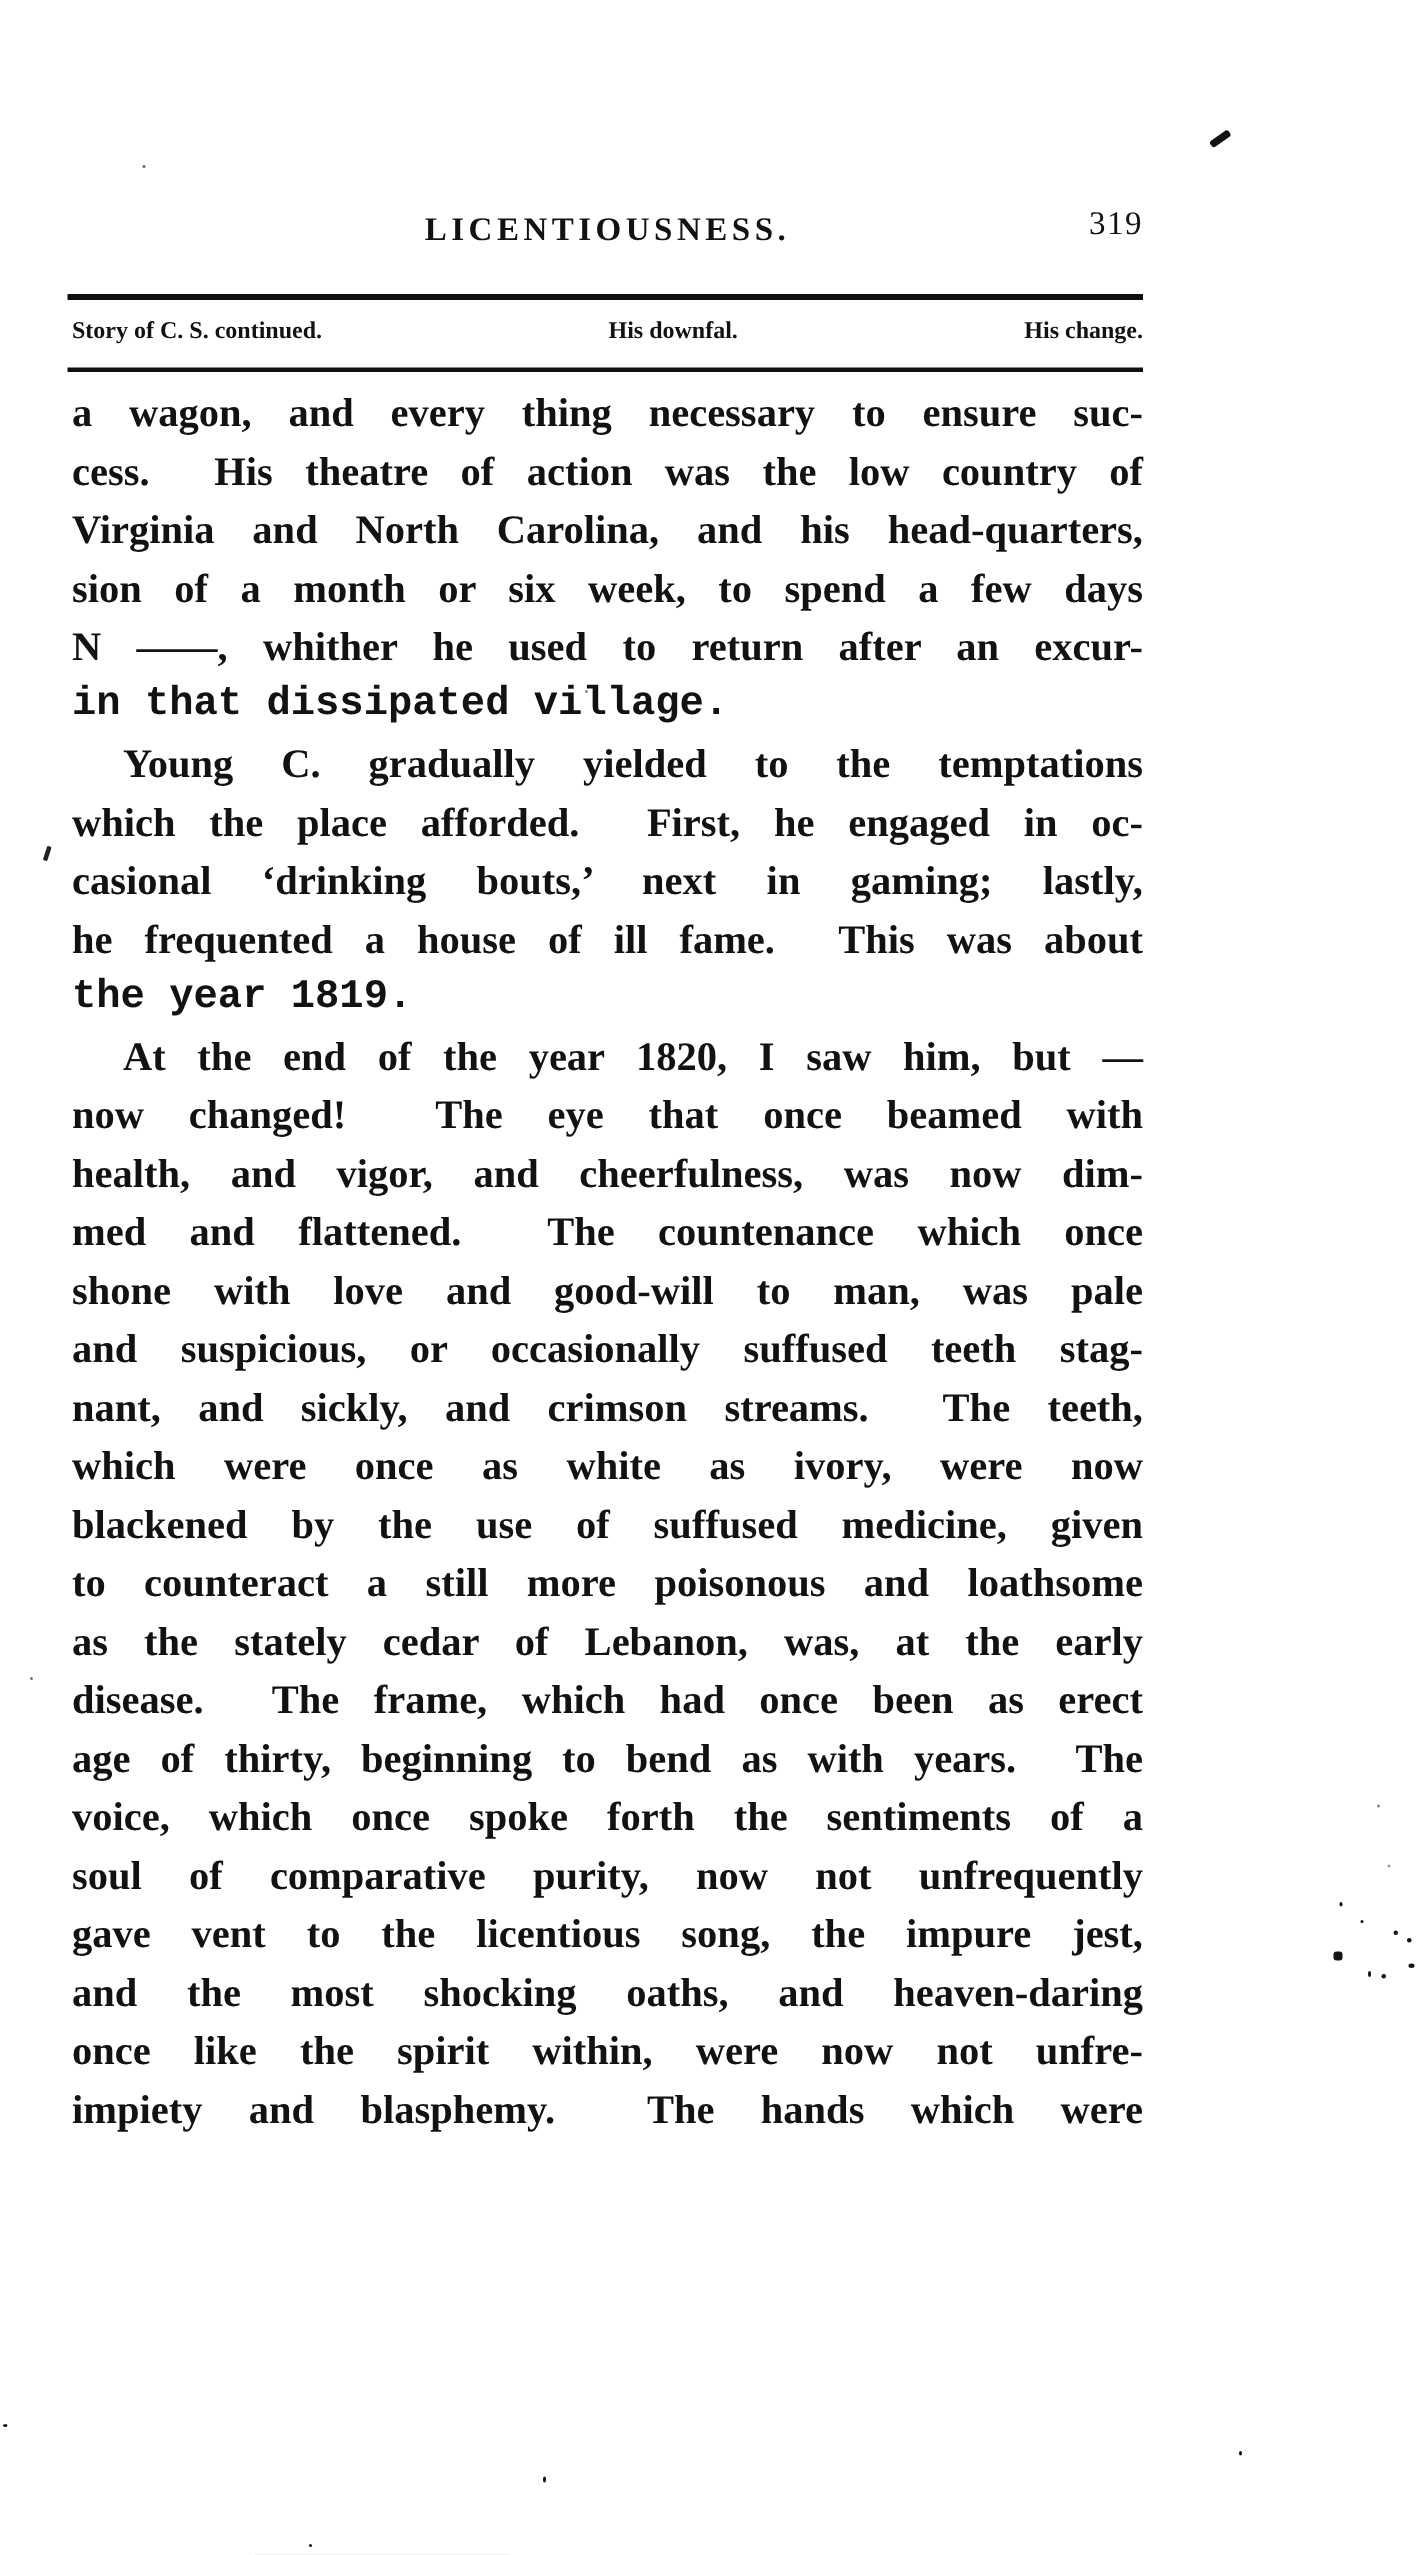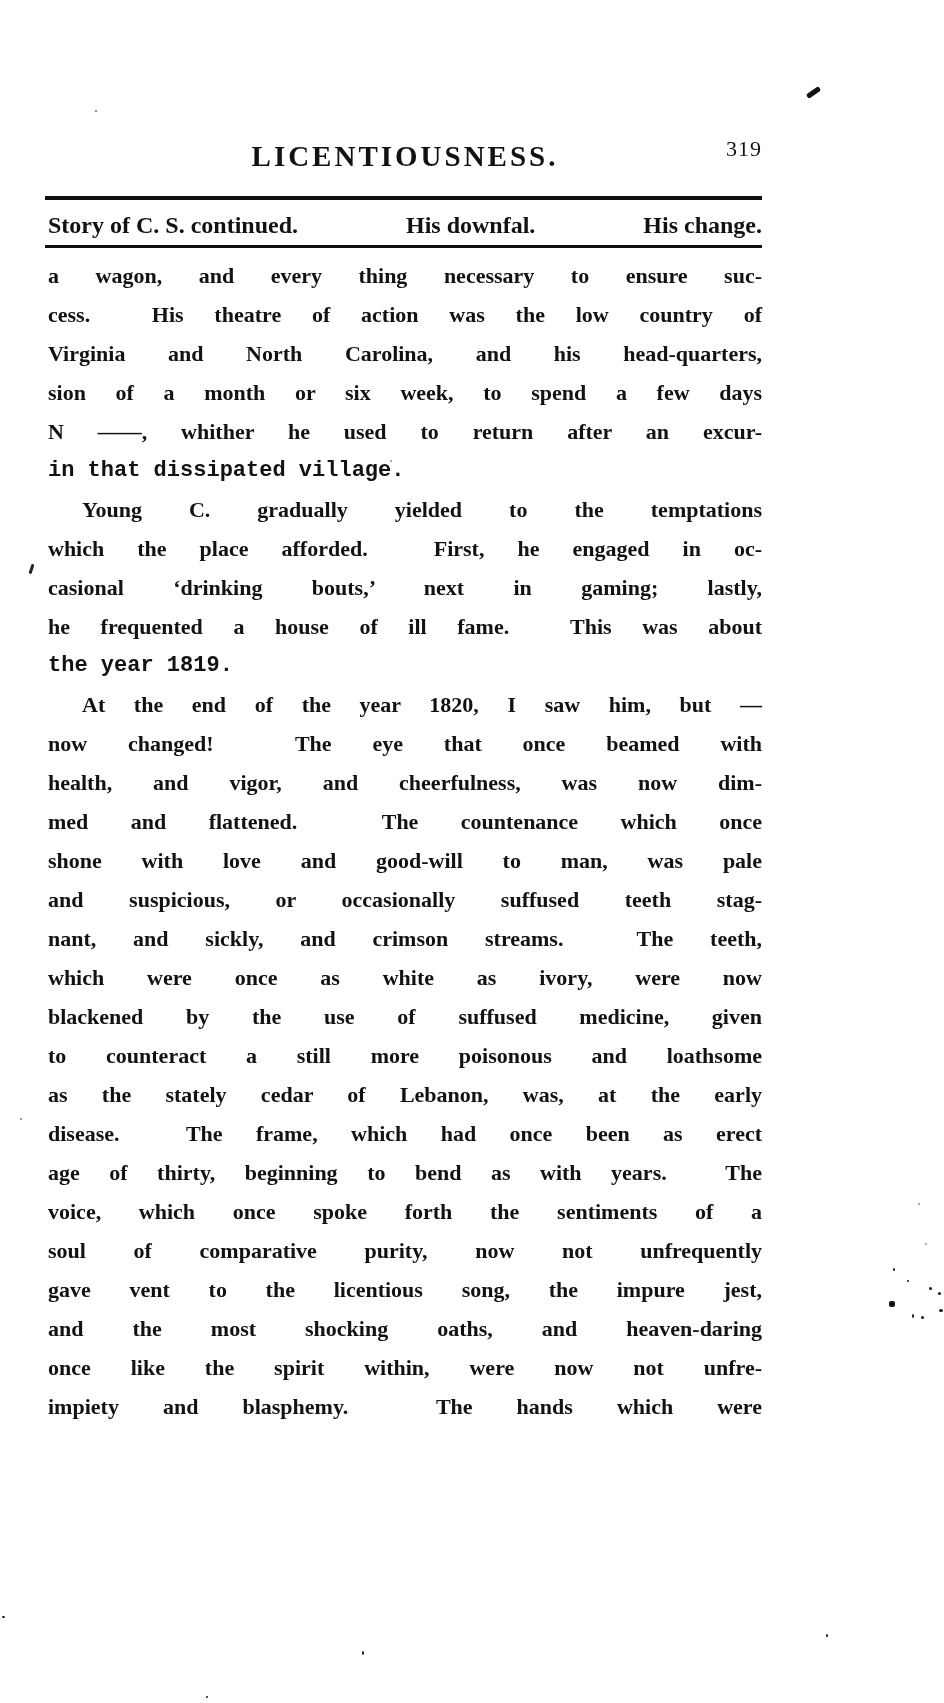--- a/index.html
+++ b/index.html
@@ -9,40 +9,40 @@
     background:#ffffff;
     overflow:hidden;
     font-family:"Liberation Serif","DejaVu Serif",serif;
     color:#121212;
   }
   
   .running-head{position:absolute;left:48px;top:136px;width:714px;height:40px;}
   .head-title{
     position:absolute;left:0;right:0;top:4px;
     text-align:center;
-    font-size:29px;font-weight:bold;letter-spacing:3px;
+    font-size:22px;font-weight:bold;letter-spacing:3px;
   }
   .page-num{
     position:absolute;right:0;top:0;
     font-size:22px;font-weight:normal;letter-spacing:1px;
   }
   
   .rule{position:absolute;left:45px;width:717px;background:#0f0f0f;}
   .rule-top{top:196px;height:4px;}
   .rule-bottom{top:245px;height:3px;}
   
   .colhead{
     position:absolute;left:48px;top:212px;width:714px;
     display:flex;justify-content:space-between;align-items:baseline;
-    font-size:24px;font-weight:bold;
+    font-size:16px;font-weight:bold;
   }
   
   .bodytext{
     position:absolute;left:48px;top:256px;width:714px;
-    font-size:22px;font-weight:bold;
+    font-size:27px;font-weight:bold;
   }
   .ln{
     display:block;height:39px;line-height:39px;
     text-align:justify;text-align-last:justify;
     white-space:normal;
   }
   .ln.end{text-align-last:left;font-family:Liberation Mono, monospace;}
   .ln.ind{text-indent:34px;}
   
   .speck{position:absolute;background:#151515;border-radius:50%;}

